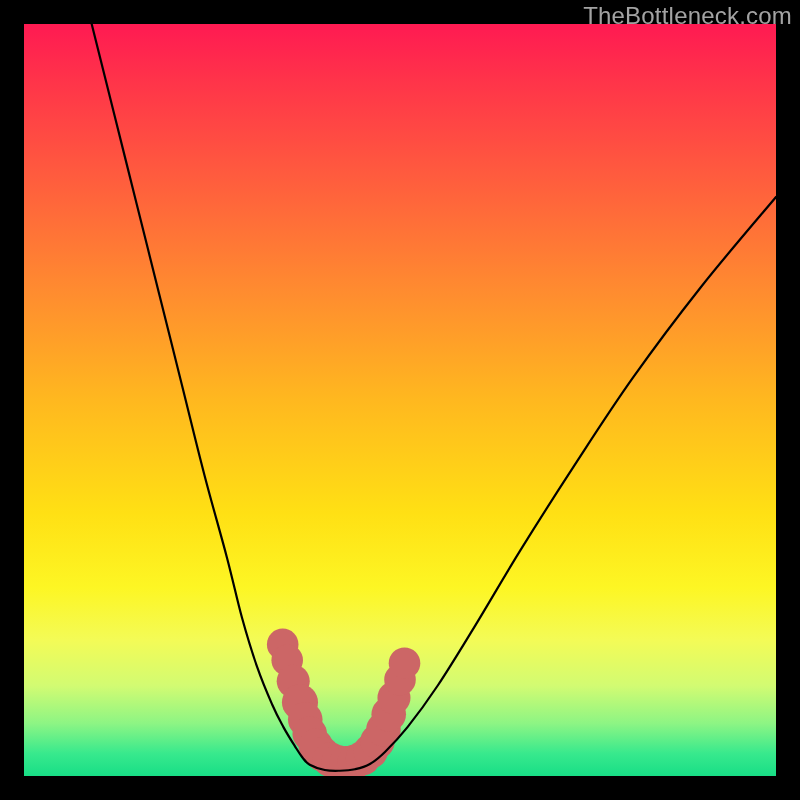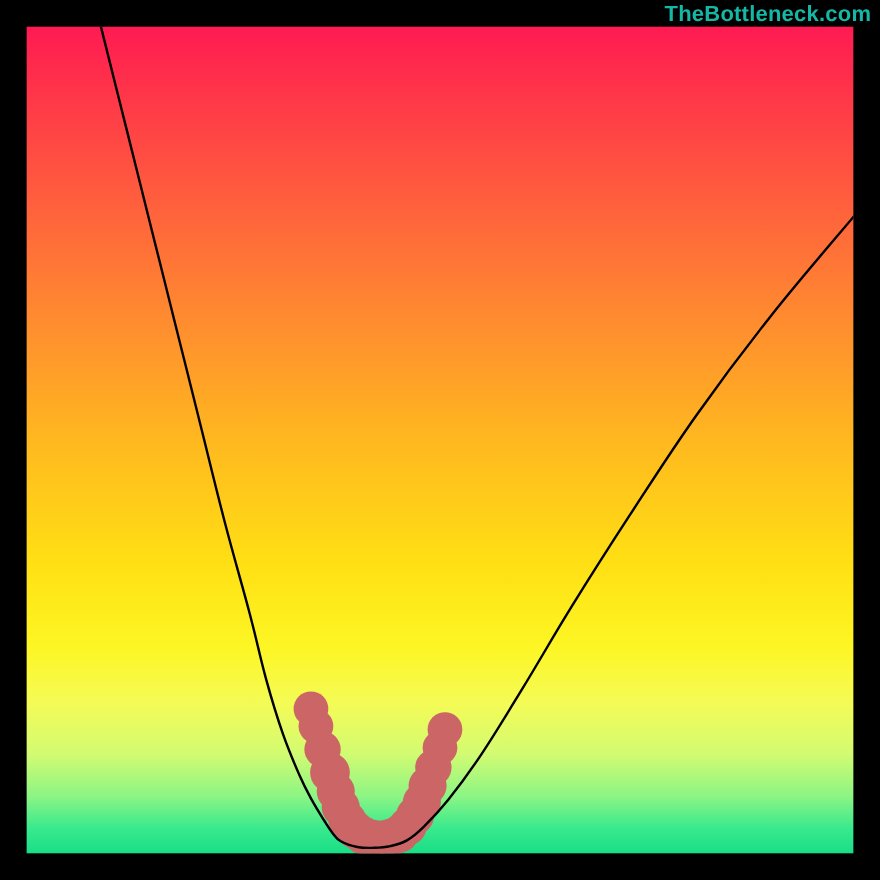--- a/index.html
+++ b/index.html
@@ -39,23 +39,23 @@
     );
   }
   .curves {
     position: absolute;
     inset: 0;
   }
   .watermark {
     position: absolute;
     top: 2px;
     right: 8px;
-    color: #14b8a6;
-    font-size: 20px;
-    font-weight: 700;
+    color: #a3a3a3;
+    font-size: 24px;
+    font-weight: 400;
     letter-spacing: 0.2px;
     user-select: none;
   }
 </style>
 </head>
 <body>
 
 <div class="plot-frame">
   <div class="gradient"></div>
   <svg class="curves" viewBox="0 0 752 752" preserveAspectRatio="none">

